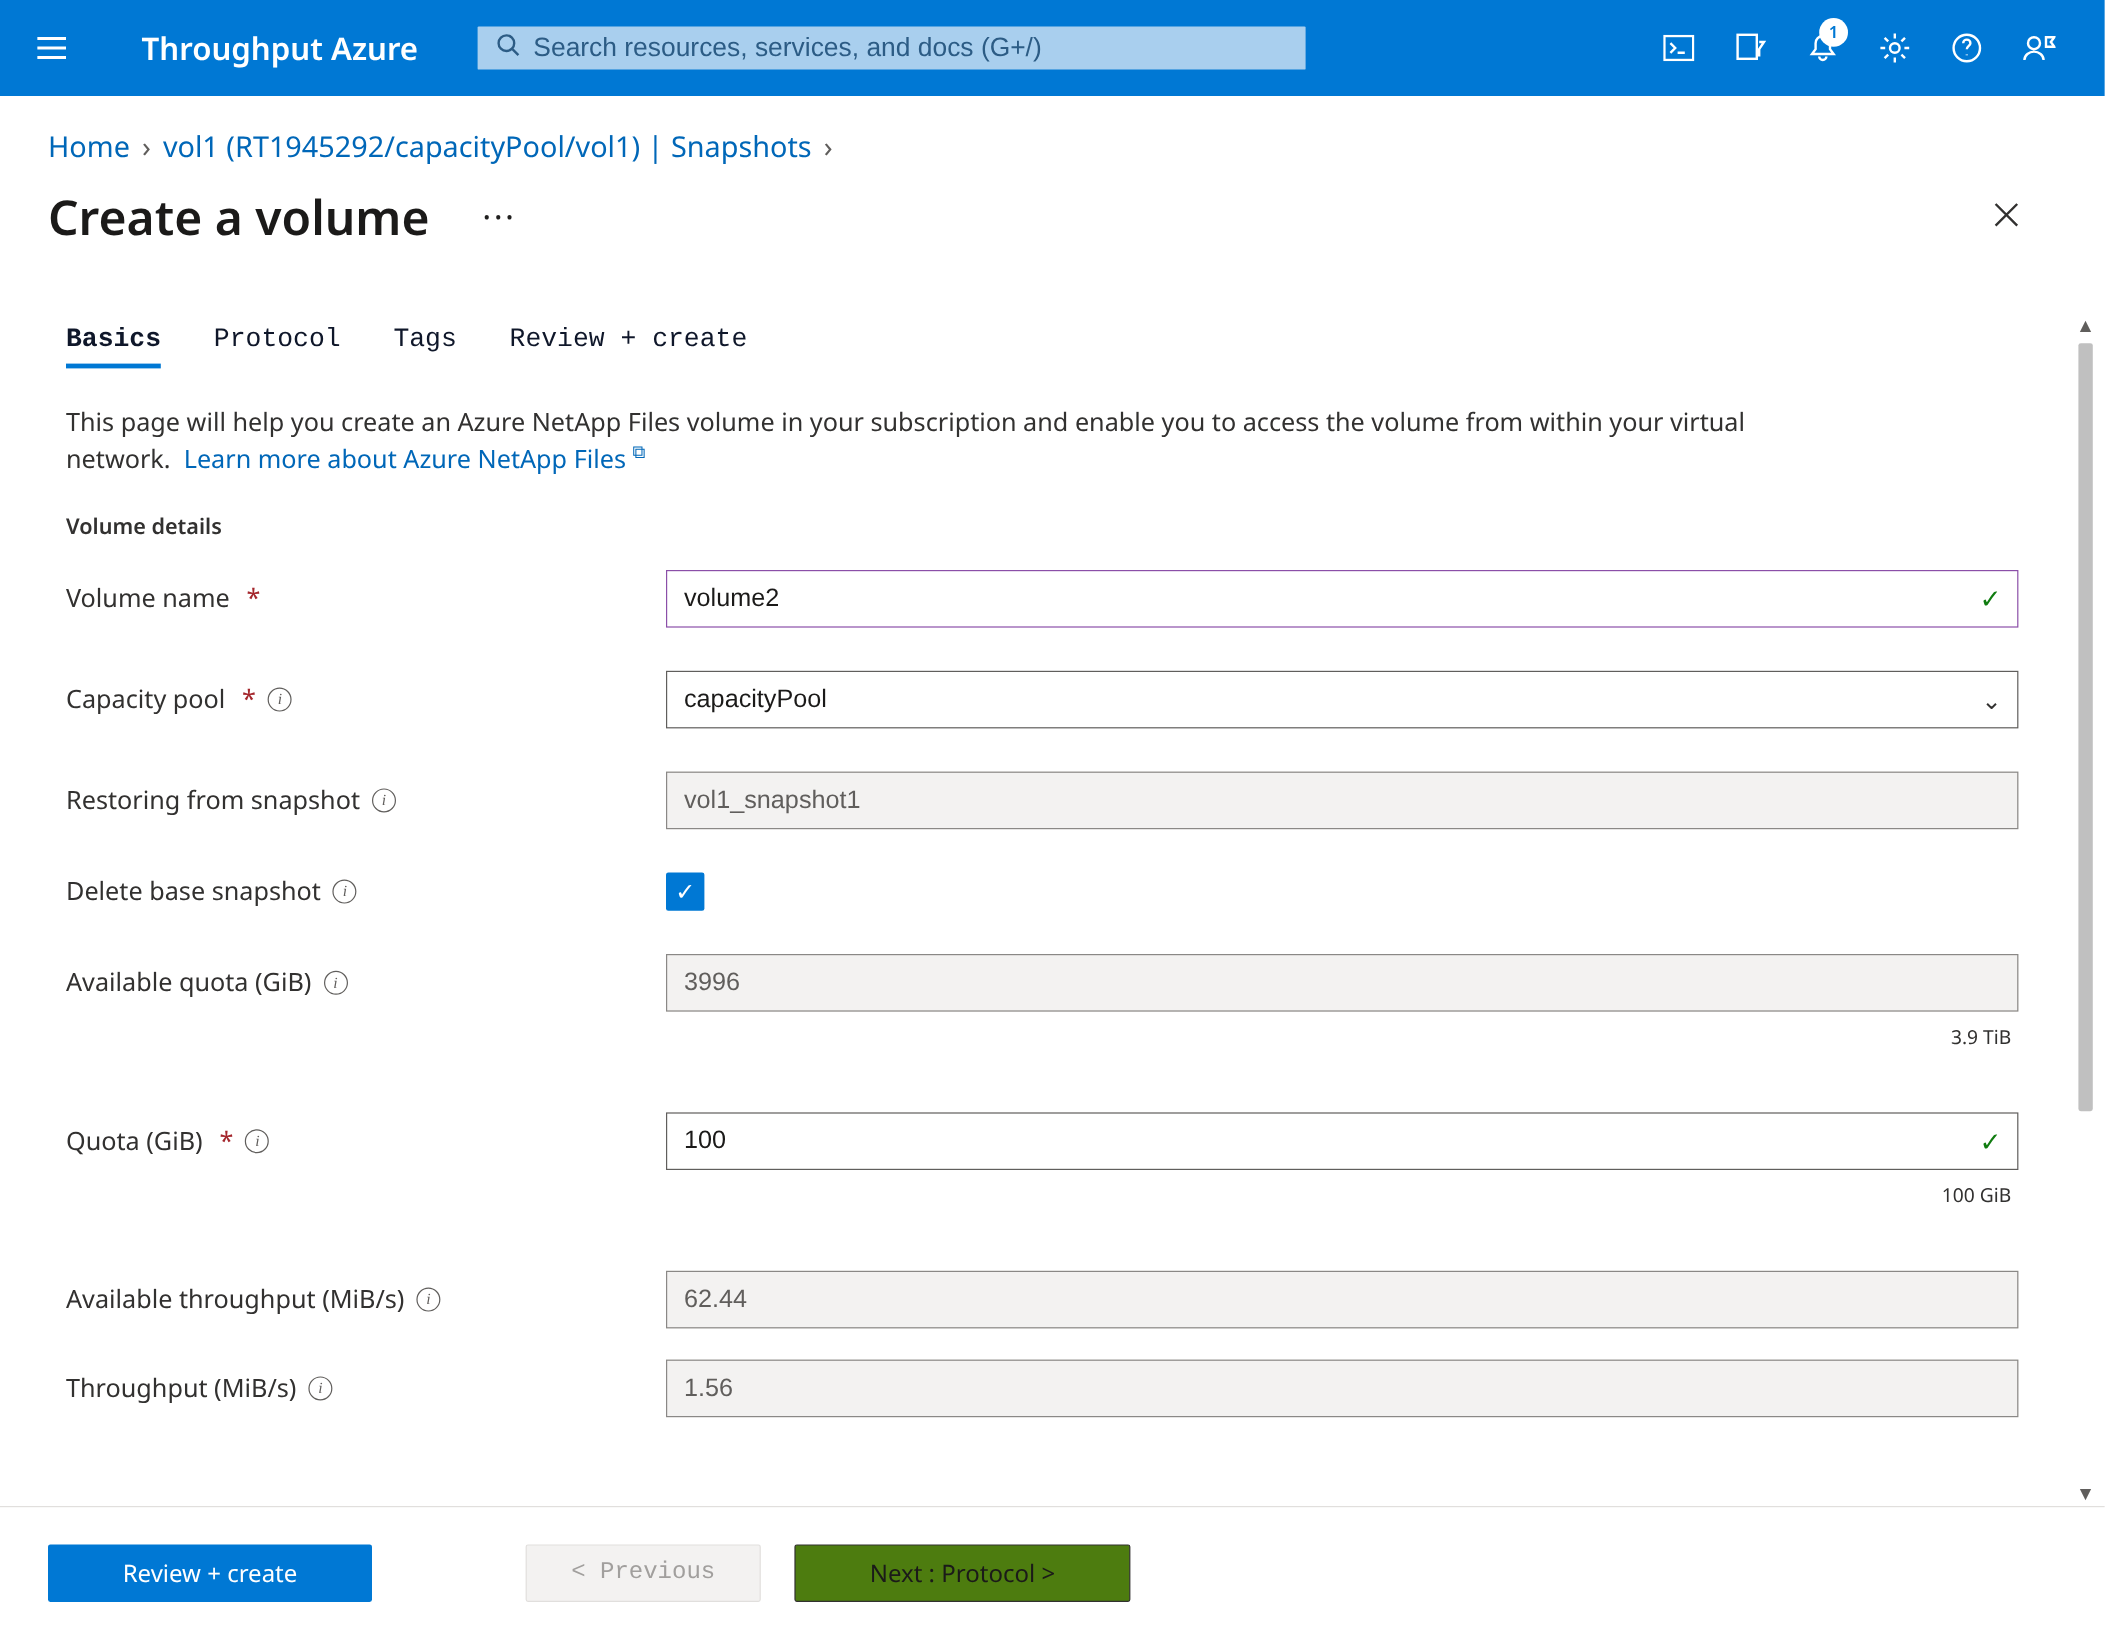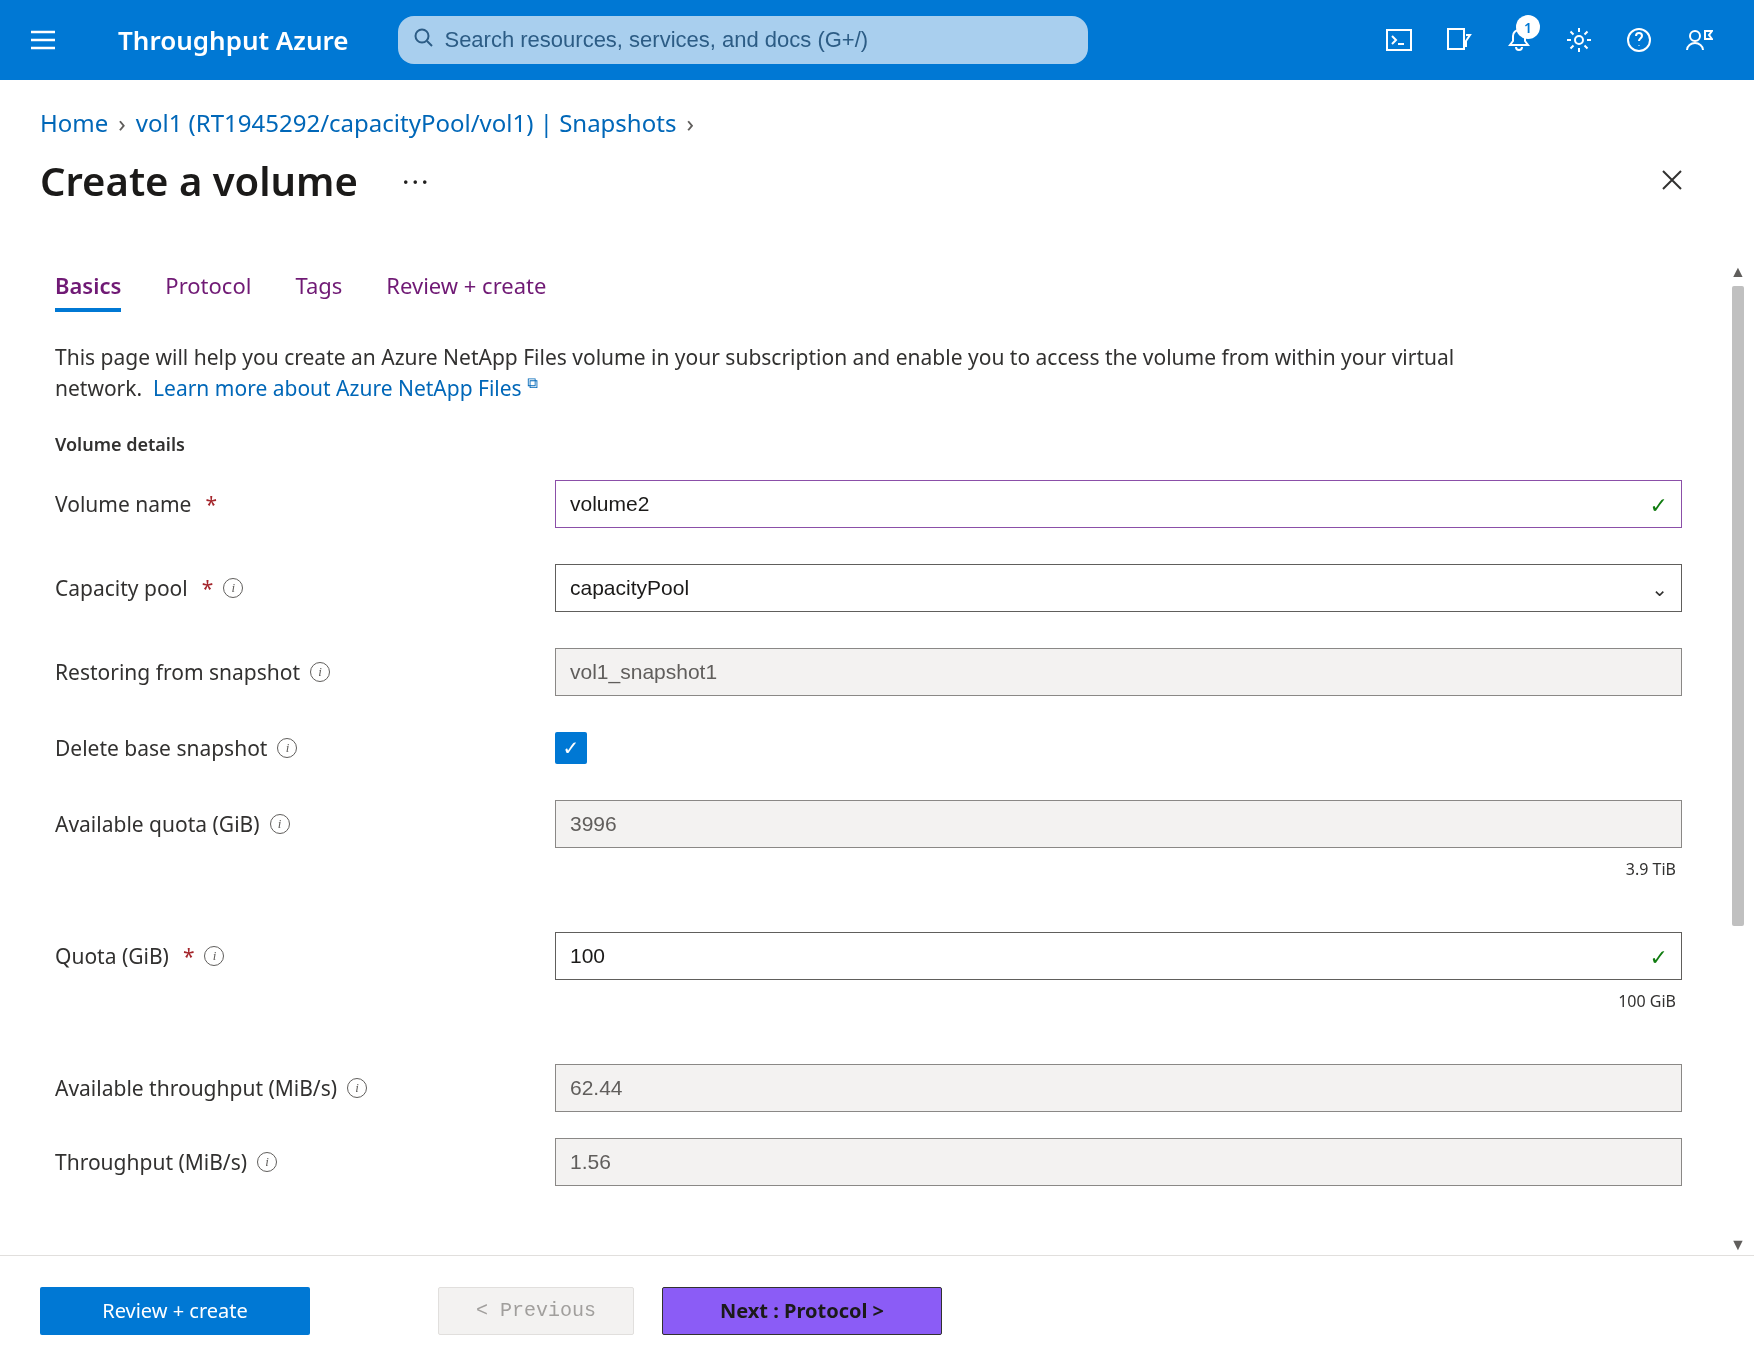--- a/index.html
+++ b/index.html
@@ -34,22 +34,22 @@
     font-weight: 600;
     margin-left: 52px;
     white-space: nowrap;
   }
   .search-wrap {
     margin-left: 50px;
     flex: 0 0 690px;
   }
   .search-box {
     background: #a9cfee;
-    border-radius: 16px;
-    height: 48px;
+    border-radius: 1px;
+    height: 36px;
     display: flex;
     align-items: center;
     padding: 0 16px;
     justify-content: flex-end;
   }
   .search-box input {
     background: transparent;
     border: none;
     outline: none;
     font-size: 22px;
@@ -128,21 +128,21 @@
   .scroll-thumb {
     width:12px;
     background:#c0c0c0;
     border-radius:2px;
     flex: 0 0 640px;
     margin-top:4px;
   }
   .scroll-space { flex:1; }
 
   
-  .tabs { display:flex; gap:44px; font-size:22px; color:#701a75; margin-bottom:30px;}
+  .tabs { display:flex; gap:44px; font-size:22px; color:#0f172a; margin-bottom:30px;font-family:Liberation Mono, monospace;}
   .tab { padding-bottom:8px; cursor:pointer; }
   .tab.active { font-weight:600; border-bottom:4px solid #0078d4; }
 
   .intro { font-size:21px; line-height:1.45; max-width:1420px; margin-bottom:28px;}
   .intro a { color:#0067b8; text-decoration:none; }
   .ext-icon { display:inline-block; font-size:15px; vertical-align:super; }
 
   .section-head { font-size:18px; font-weight:600; margin-bottom:24px; }
 
   .form-row {
@@ -213,21 +213,21 @@
   .btn {
     height:48px;
     padding: 0 24px;
     font-size:20px;
     display:flex;align-items:center;justify-content:center;
     cursor:pointer;
     border-radius:2px;
   }
   .btn.primary { background:#0078d4; color:#fff; border:none; min-width:270px;}
   .btn.disabled { background:#f3f2f1; color:#a19f9d; border:1px solid #e1dfdd; cursor:default; min-width:196px; margin-left:100px;font-family:Liberation Mono, monospace;}
-  .btn.outline { background:#8b5cf6; color:#1b1a19; border:1.5px solid #323130; min-width:280px;font-weight:bold;}
+  .btn.outline { background:#4d7c0f; color:#1b1a19; border:1.5px solid #323130; min-width:280px;}
 </style>
 </head>
 <body>
 
 <div class="top-bar">
   <div class="hamburger">
     <svg width="24" height="20" viewBox="0 0 24 20">
         <path d="M0 2h24M0 10h24M0 18h24" stroke-width="2.5"></path>
       </svg>
   </div>

